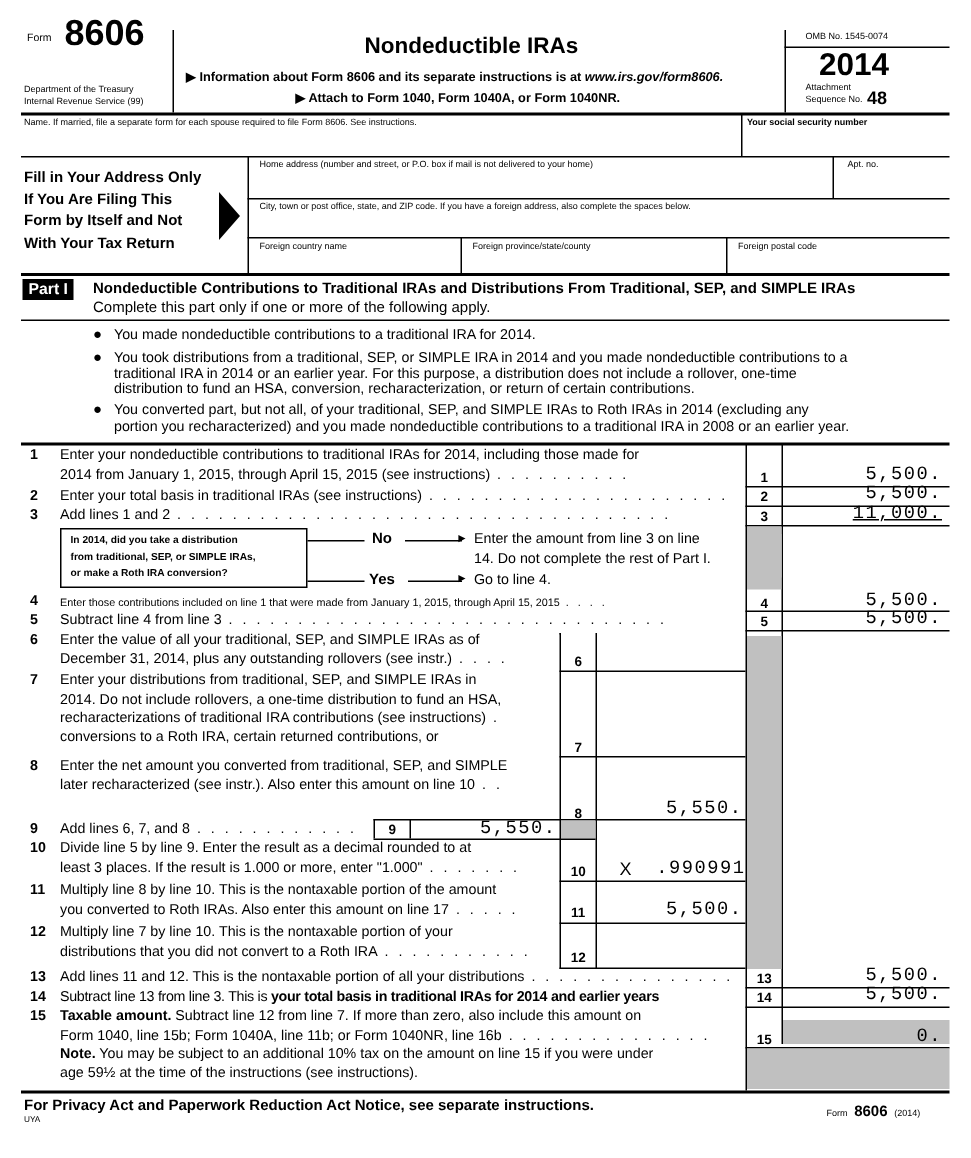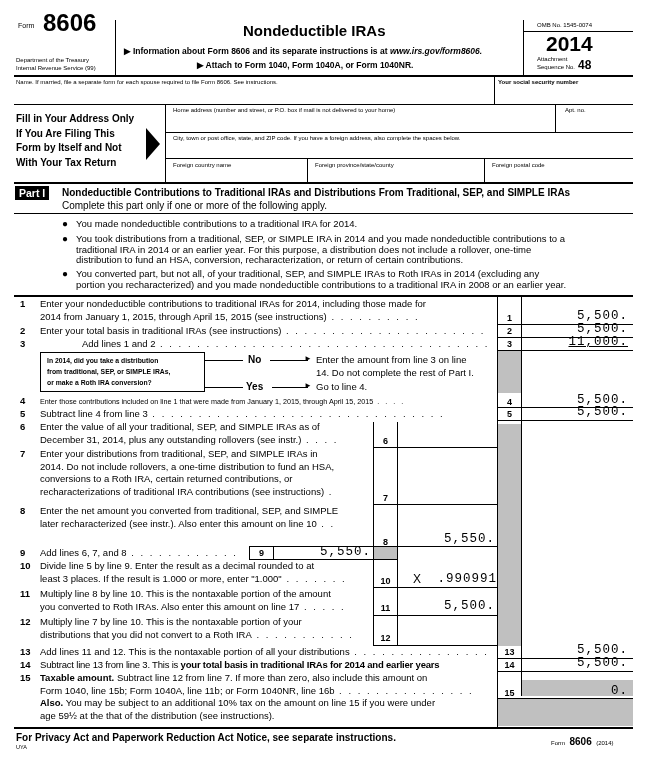--- a/index.html
+++ b/index.html
@@ -132,21 +132,21 @@
 <div class="val" style="left:522px;top:309px;width:106px;">5,500.</div>
 <div class="hl" style="left:497px;top:324px;width:136px;"></div>
 
 <div class="lnnum" style="left:20px;top:325px;">2</div>
 <div class="ltext" style="left:40px;top:325px;"><span>Enter your total basis in traditional IRAs (see instructions)</span><span class="dots"> . . . . . . . . . . . . . . . . . . . . . .</span></div>
 <div class="boxnum" style="left:498px;top:326px;width:23px;">2</div>
 <div class="val" style="left:522px;top:322px;width:106px;">5,500.</div>
 <div class="hl" style="left:497px;top:337px;width:136px;"></div>
 
 <div class="lnnum" style="left:20px;top:338px;">3</div>
-<div class="ltext" style="left:40px;top:338px;margin-left:42px;"><span>Add lines 1 and 2</span><span class="dots"> . . . . . . . . . . . . . . . . . . . . . . . . . . . . . . . . . . . .</span></div>
+<div class="ltext" style="left:40px;top:338px;"><span>Add lines 1 and 2</span><span class="dots"> . . . . . . . . . . . . . . . . . . . . . . . . . . . . . . . . . . . .</span></div>
 <div class="boxnum" style="left:498px;top:339px;width:23px;">3</div>
 <div class="val" style="left:522px;top:335px;width:106px;text-decoration:underline;">11,000.</div>
 <div class="hl" style="left:497px;top:350px;width:136px;"></div>
 <div class="gray" style="left:498px;top:351px;width:23px;height:42px;"></div>
 
 <div class="abs" style="left:40px;top:352px;width:165px;height:40px;border:1px solid #000;font-size:6.8px;font-weight:bold;line-height:11px;padding-left:6px;box-sizing:border-box;padding-top:2px;">
   <div>In 2014, did you take a distribution</div>
   <div>from traditional, SEP, or SIMPLE IRAs,</div>
   <div>or make a Roth IRA conversion?</div>
 </div>
@@ -186,22 +186,22 @@
   <div><span>December 31, 2014, plus any outstanding rollovers (see instr.)</span><span class="dots"> . . . .</span></div>
 </div>
 <div class="boxnum" style="left:374px;top:436px;width:23px;">6</div>
 <div class="val" style="left:398px;top:433px;width:97px;"></div>
 <div class="hl" style="left:373px;top:447px;width:124px;"></div>
 
 <div class="lnnum" style="left:20px;top:448px;">7</div>
 <div class="ltext" style="left:40px;top:448px;">
   <div>Enter your distributions from traditional, SEP, and SIMPLE IRAs in</div>
   <div>2014. Do not include rollovers, a one-time distribution to fund an HSA,</div>
+  <div><span>recharacterizations of traditional IRA contributions (see instructions)</span><span class="dots"> .</span></div>
   <div>conversions to a Roth IRA, certain returned contributions, or</div>
-  <div><span>recharacterizations of traditional IRA contributions (see instructions)</span><span class="dots"> .</span></div>
 </div>
 <div class="boxnum" style="left:374px;top:493px;width:23px;">7</div>
 <div class="val" style="left:398px;top:489px;width:97px;"></div>
 <div class="hl" style="left:373px;top:504px;width:124px;"></div>
 
 <div class="lnnum" style="left:20px;top:505px;">8</div>
 <div class="ltext" style="left:40px;top:505px;">
   <div>Enter the net amount you converted from traditional, SEP, and SIMPLE</div>
   <div><span>later recharacterized (see instr.). Also enter this amount on line 10</span><span class="dots"> . .</span></div>
 </div>
@@ -255,22 +255,22 @@
 <div class="lnnum" style="left:20px;top:659px;">14</div>
 <div class="ltext" style="left:40px;top:659px;letter-spacing:-0.2px;"><span>Subtract line 13 from line 3. This is </span><b>your total basis in traditional IRAs for 2014 and earlier years</b></div>
 <div class="boxnum" style="left:498px;top:660px;width:23px;">14</div>
 <div class="val" style="left:522px;top:656px;width:106px;">5,500.</div>
 <div class="hl" style="left:497px;top:671px;width:136px;"></div>
 
 <div class="lnnum" style="left:20px;top:672px;">15</div>
 <div class="ltext" style="left:40px;top:672px;">
   <div><b>Taxable amount.</b> <span>Subtract line 12 from line 7. If more than zero, also include this amount on</span></div>
   <div><span>Form 1040, line 15b; Form 1040A, line 11b; or Form 1040NR, line 16b</span><span class="dots"> . . . . . . . . . . . . . . .</span></div>
-  <div><b>Also.</b> <span>You may be subject to an additional 10% tax on the amount on line 15 if you were under</span></div>
-  <div>age 59½ at the that of the distribution (see instructions).</div>
+  <div><b>Note.</b> <span>You may be subject to an additional 10% tax on the amount on line 15 if you were under</span></div>
+  <div>age 59½ at the time of the instructions (see instructions).</div>
 </div>
 <div class="boxnum" style="left:498px;top:688px;width:23px;">15</div>
 <div class="val" style="left:522px;top:684px;width:106px;">0.</div>
 <div class="hl" style="left:497px;top:698px;width:136px;"></div>
 <div class="gray" style="left:498px;top:699px;width:135px;height:27px;"></div>
 <div class="vl" style="left:497px;top:696px;height:31px;"></div>
 
 <div class="hl" style="left:14px;top:727px;width:619px;height:1.5px;"></div>
 
 <span class="abs b" style="left:16px;top:732px;font-size:10px;">For Privacy Act and Paperwork Reduction Act Notice, see separate instructions.</span>

